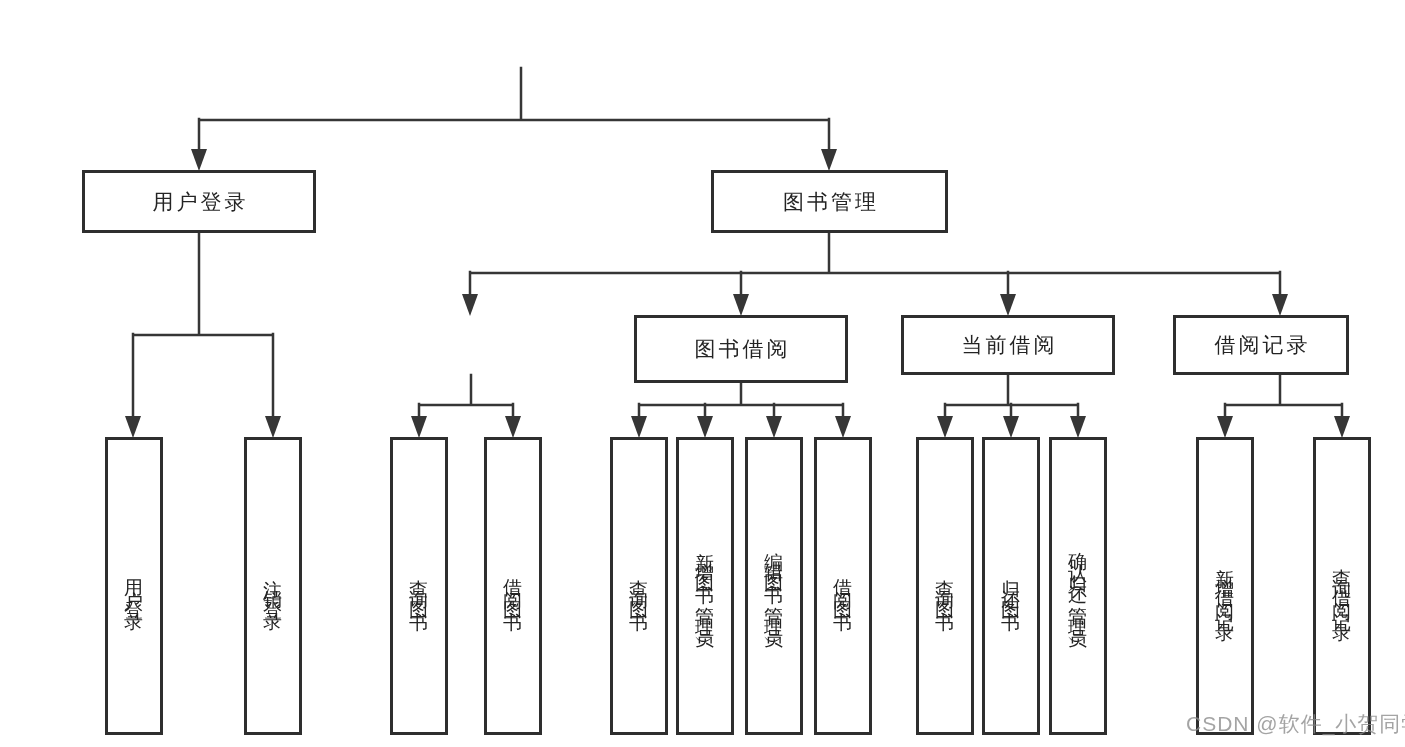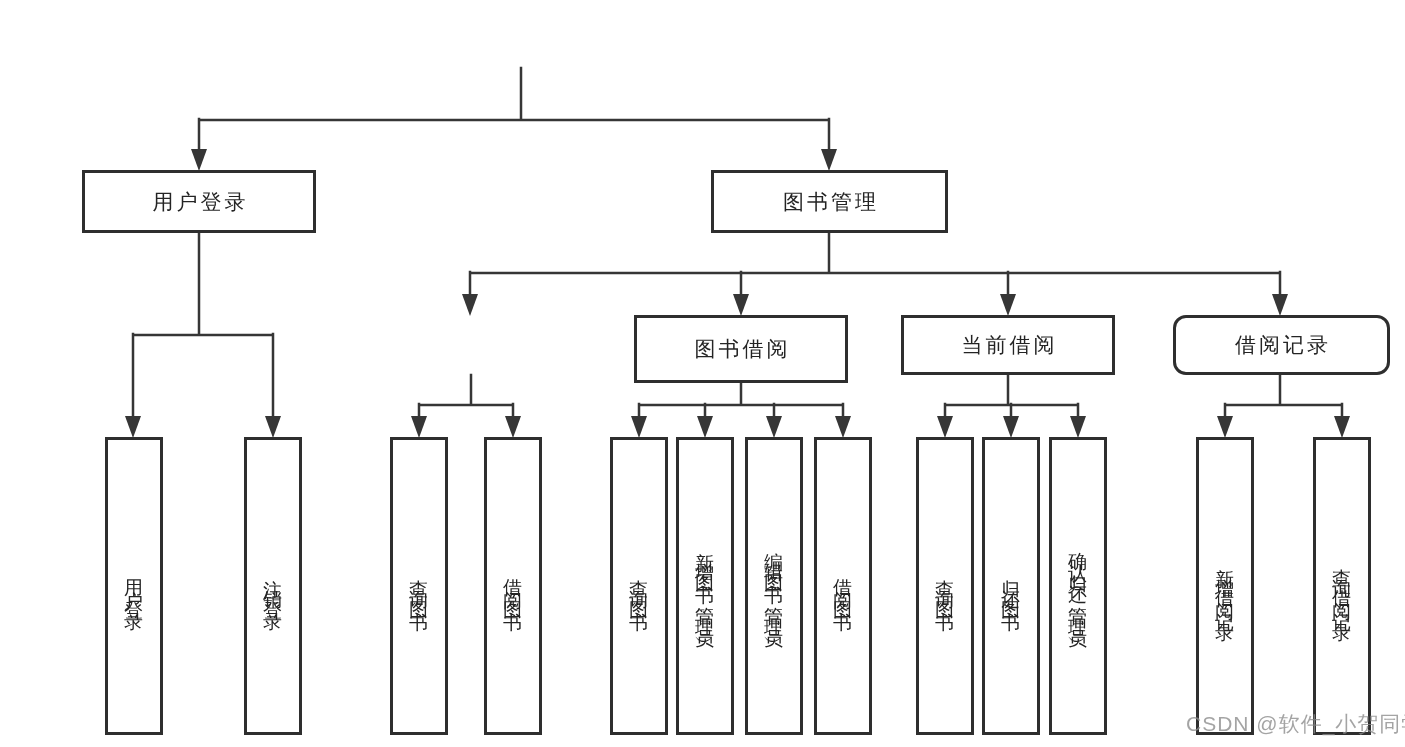--- a/index.html
+++ b/index.html
@@ -117,21 +117,21 @@
   <div class="box hbox" style="left:711px; top:170px; width:237px; height:63px;justify-content:center;">
     <span>图书管理</span>
   </div>
 
   <div class="box hbox" style="left:634px; top:315px; width:214px; height:68px;">
     <span>图书借阅</span>
   </div>
   <div class="box hbox" style="left:901px; top:315px; width:214px; height:60px;">
     <span>当前借阅</span>
   </div>
-  <div class="box hbox" style="left:1173px; top:315px; width:217px; height:60px;border-radius:13px;">
+  <div class="box hbox" style="left:1173px; top:315px; width:176px; height:60px;">
     <span>借阅记录</span>
   </div>
 
   <div class="box vbox" style="left:105px; top:437px; width:58px; height:298px;">
     <span>用户登录</span>
   </div>
   <div class="box vbox" style="left:244px; top:437px; width:58px; height:298px;">
     <span>注销登录</span>
   </div>
 

